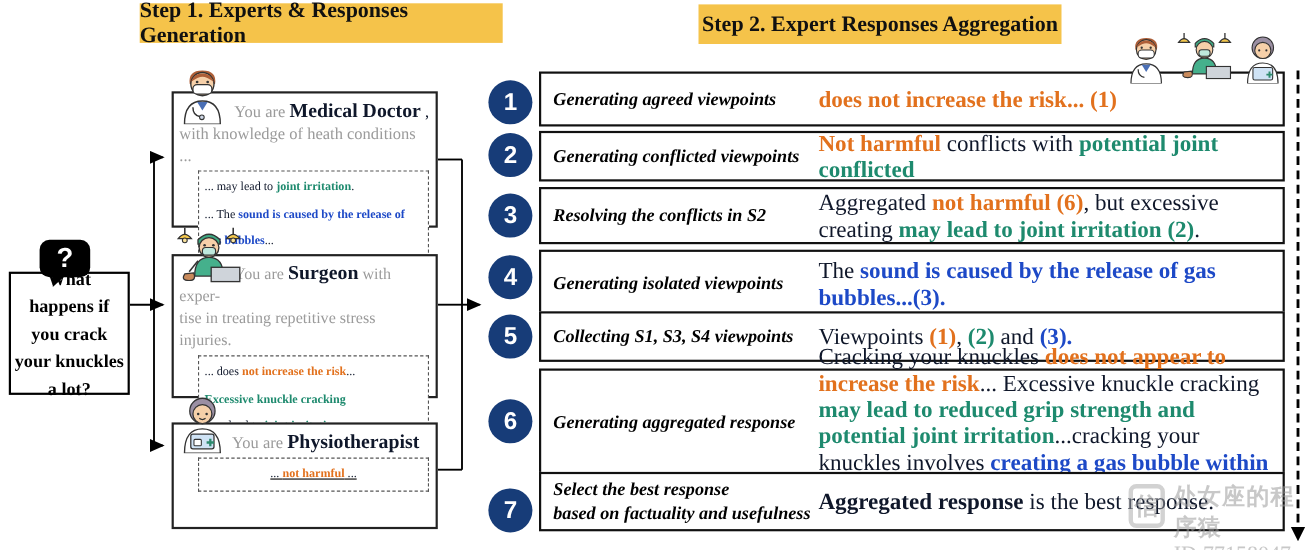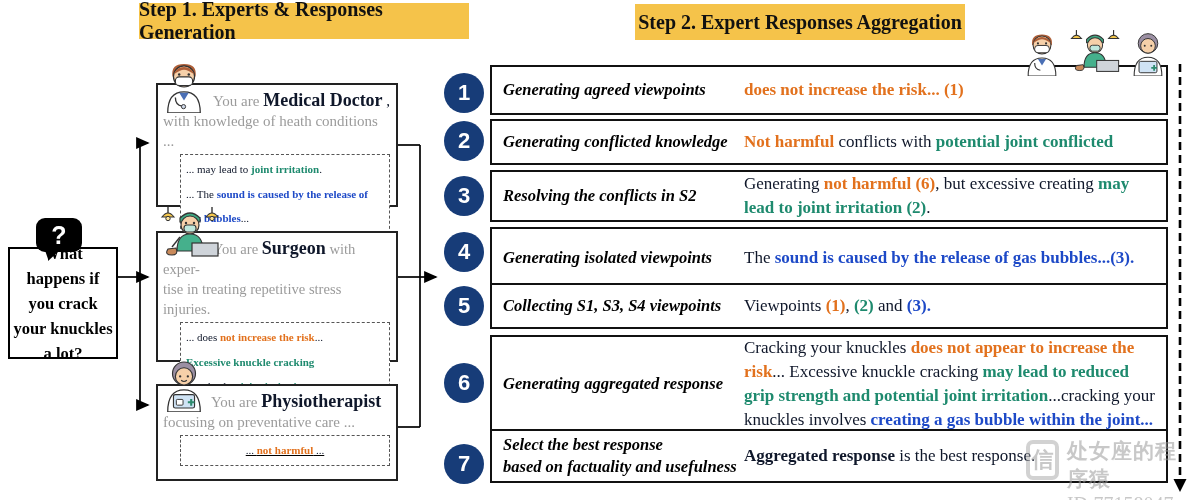--- a/index.html
+++ b/index.html
@@ -7,21 +7,21 @@
   .canvas {
     position:relative; width:1187px; height:500px; background:#fff;
     font-family:"Liberation Serif", serif; overflow:hidden;
   }
   svg.connectors { position:absolute; left:0; top:0; z-index:0; pointer-events:none; }
 
   .banner {
     position:absolute; z-index:2; background:#F5C34A; color:#111;
     font-weight:bold; font-size:20px; display:flex; align-items:center; justify-content:center;
   }
-  .banner1 { left:139px; top:3px; width:330px; height:36px; }
+  .banner1 { left:127px; top:3px; width:330px; height:36px; }
   .banner2 { left:635px; top:4px; width:330px; height:36px; }
 
   .qbubble {
     position:absolute; left:36px; top:218px; width:46px; height:34px; z-index:3;
     background:#000; border-radius:9px; color:#fff; font-weight:bold; font-size:25px;
     display:flex; align-items:center; justify-content:center; font-family:"Liberation Sans",sans-serif;
   }
   .qbubble .tail {
     position:absolute; left:12px; bottom:-9px; width:0; height:0;
     border-top:10px solid #000; border-right:11px solid transparent;
@@ -55,21 +55,21 @@
     position:absolute; left:444px; width:40px; height:40px; border-radius:50%;
     background:#173C78; color:#fff; font-family:"Liberation Sans",sans-serif;
     font-weight:bold; font-size:22px; display:flex; align-items:center; justify-content:center;
     z-index:2;
   }
   .rowbox {
     position:absolute; left:490px; width:678px; background:#fff; border:2px solid #111;
     display:flex; align-items:center;
   }
   .rlabel { width:252px; flex:0 0 252px; padding-left:11px; font-weight:bold; font-style:italic; font-size:16.5px; line-height:22px; }
-  .rvalue { flex:1; font-size:17px; line-height:24px; padding-right:6px; }
+  .rvalue { flex:1; font-size:21px; line-height:24px; padding-right:6px; }
 
   .c-gray { color:#9b9b9b; }
   .c-black { color:#0f172a; }
   .c-orange { color:#E2711D; }
   .c-teal { color:#1E8A6E; }
   .c-blue { color:#1D49C7; }
   .seg-b { font-weight:bold; }
   .seg-big { font-size:18px; }
 
   .iconstrip { position:absolute; z-index:3; }
@@ -178,43 +178,43 @@
         <path d="M15 13 Q24 7 33 13 Q28 10 24 10 Q20 10 15 13 Z" fill="#9B8FA3"></path>
         <circle cx="20" cy="17" r="1.2" fill="#333"></circle>
         <circle cx="28" cy="17" r="1.2" fill="#333"></circle>
         <path d="M21 21 q3 2.5 6 0" stroke="#333" stroke-width="1.1" fill="none"></path>
         <path d="M7 54 Q7 31 24 31 Q41 31 41 54 Z" fill="#FFF" stroke="#333" stroke-width="1.3"></path>
         <rect x="13" y="36" width="22" height="14" rx="2" fill="#CFE3F5" stroke="#333" stroke-width="1.2"></rect>
         <rect x="16" y="41" width="7" height="6" rx="1" fill="#FFF" stroke="#333" stroke-width="1"></rect>
         <path d="M28 44 h7 M31.5 40.5 v7" stroke="#2E8B6E" stroke-width="2.2"></path>
       </svg>
     </span>
-    <div class="intro"><span class="c-gray">You are </span><span class="c-black seg-b seg-big">Physiotherapist</span><br><span class="c-gray">focusing on preventative care ...</span></div>
+    <div class="intro"><span class="c-gray">You are </span><span class="c-black seg-b seg-big">Physiotherapist</span><br></div>
     <div class="resp"><span class="c-black">... </span><span class="c-orange seg-b">not harmful</span><span class="c-black"> ...</span></div>
   </div>
 
   <div class="row">
     <div class="circle" style="top:73px">1</div>
     <div class="rowbox" style="top:65px;height:50px">
       <div class="rlabel">Generating agreed viewpoints</div>
       <div class="rvalue"><span class="c-orange seg-b">does not increase the risk... (1)</span></div>
     </div>
   </div>
   <div class="row">
     <div class="circle" style="top:121px">2</div>
     <div class="rowbox" style="top:119px;height:46px">
-      <div class="rlabel">Generating conflicted knowledge</div>
+      <div class="rlabel">Generating conflicted viewpoints</div>
       <div class="rvalue"><span class="c-orange seg-b">Not harmful</span><span class="c-black"> conflicts with </span><span class="c-teal seg-b">potential joint conflicted</span></div>
     </div>
   </div>
   <div class="row">
     <div class="circle" style="top:176px">3</div>
     <div class="rowbox" style="top:170px;height:52px">
       <div class="rlabel">Resolving the conflicts in S2</div>
-      <div class="rvalue"><span class="c-black">Generating </span><span class="c-orange seg-b">not harmful (6)</span><span class="c-black">, but excessive creating </span><span class="c-teal seg-b">may lead to joint irritation (2)</span><span class="c-black">.</span></div>
+      <div class="rvalue"><span class="c-black">Aggregated </span><span class="c-orange seg-b">not harmful (6)</span><span class="c-black">, but excessive creating </span><span class="c-teal seg-b">may lead to joint irritation (2)</span><span class="c-black">.</span></div>
     </div>
   </div>
   <div class="row">
     <div class="circle" style="top:232px">4</div>
     <div class="rowbox" style="top:227px;height:62px">
       <div class="rlabel">Generating isolated viewpoints</div>
       <div class="rvalue"><span class="c-black">The </span><span class="c-blue seg-b">sound is caused by the release of gas bubbles...(3).</span></div>
     </div>
   </div>
   <div class="row">

